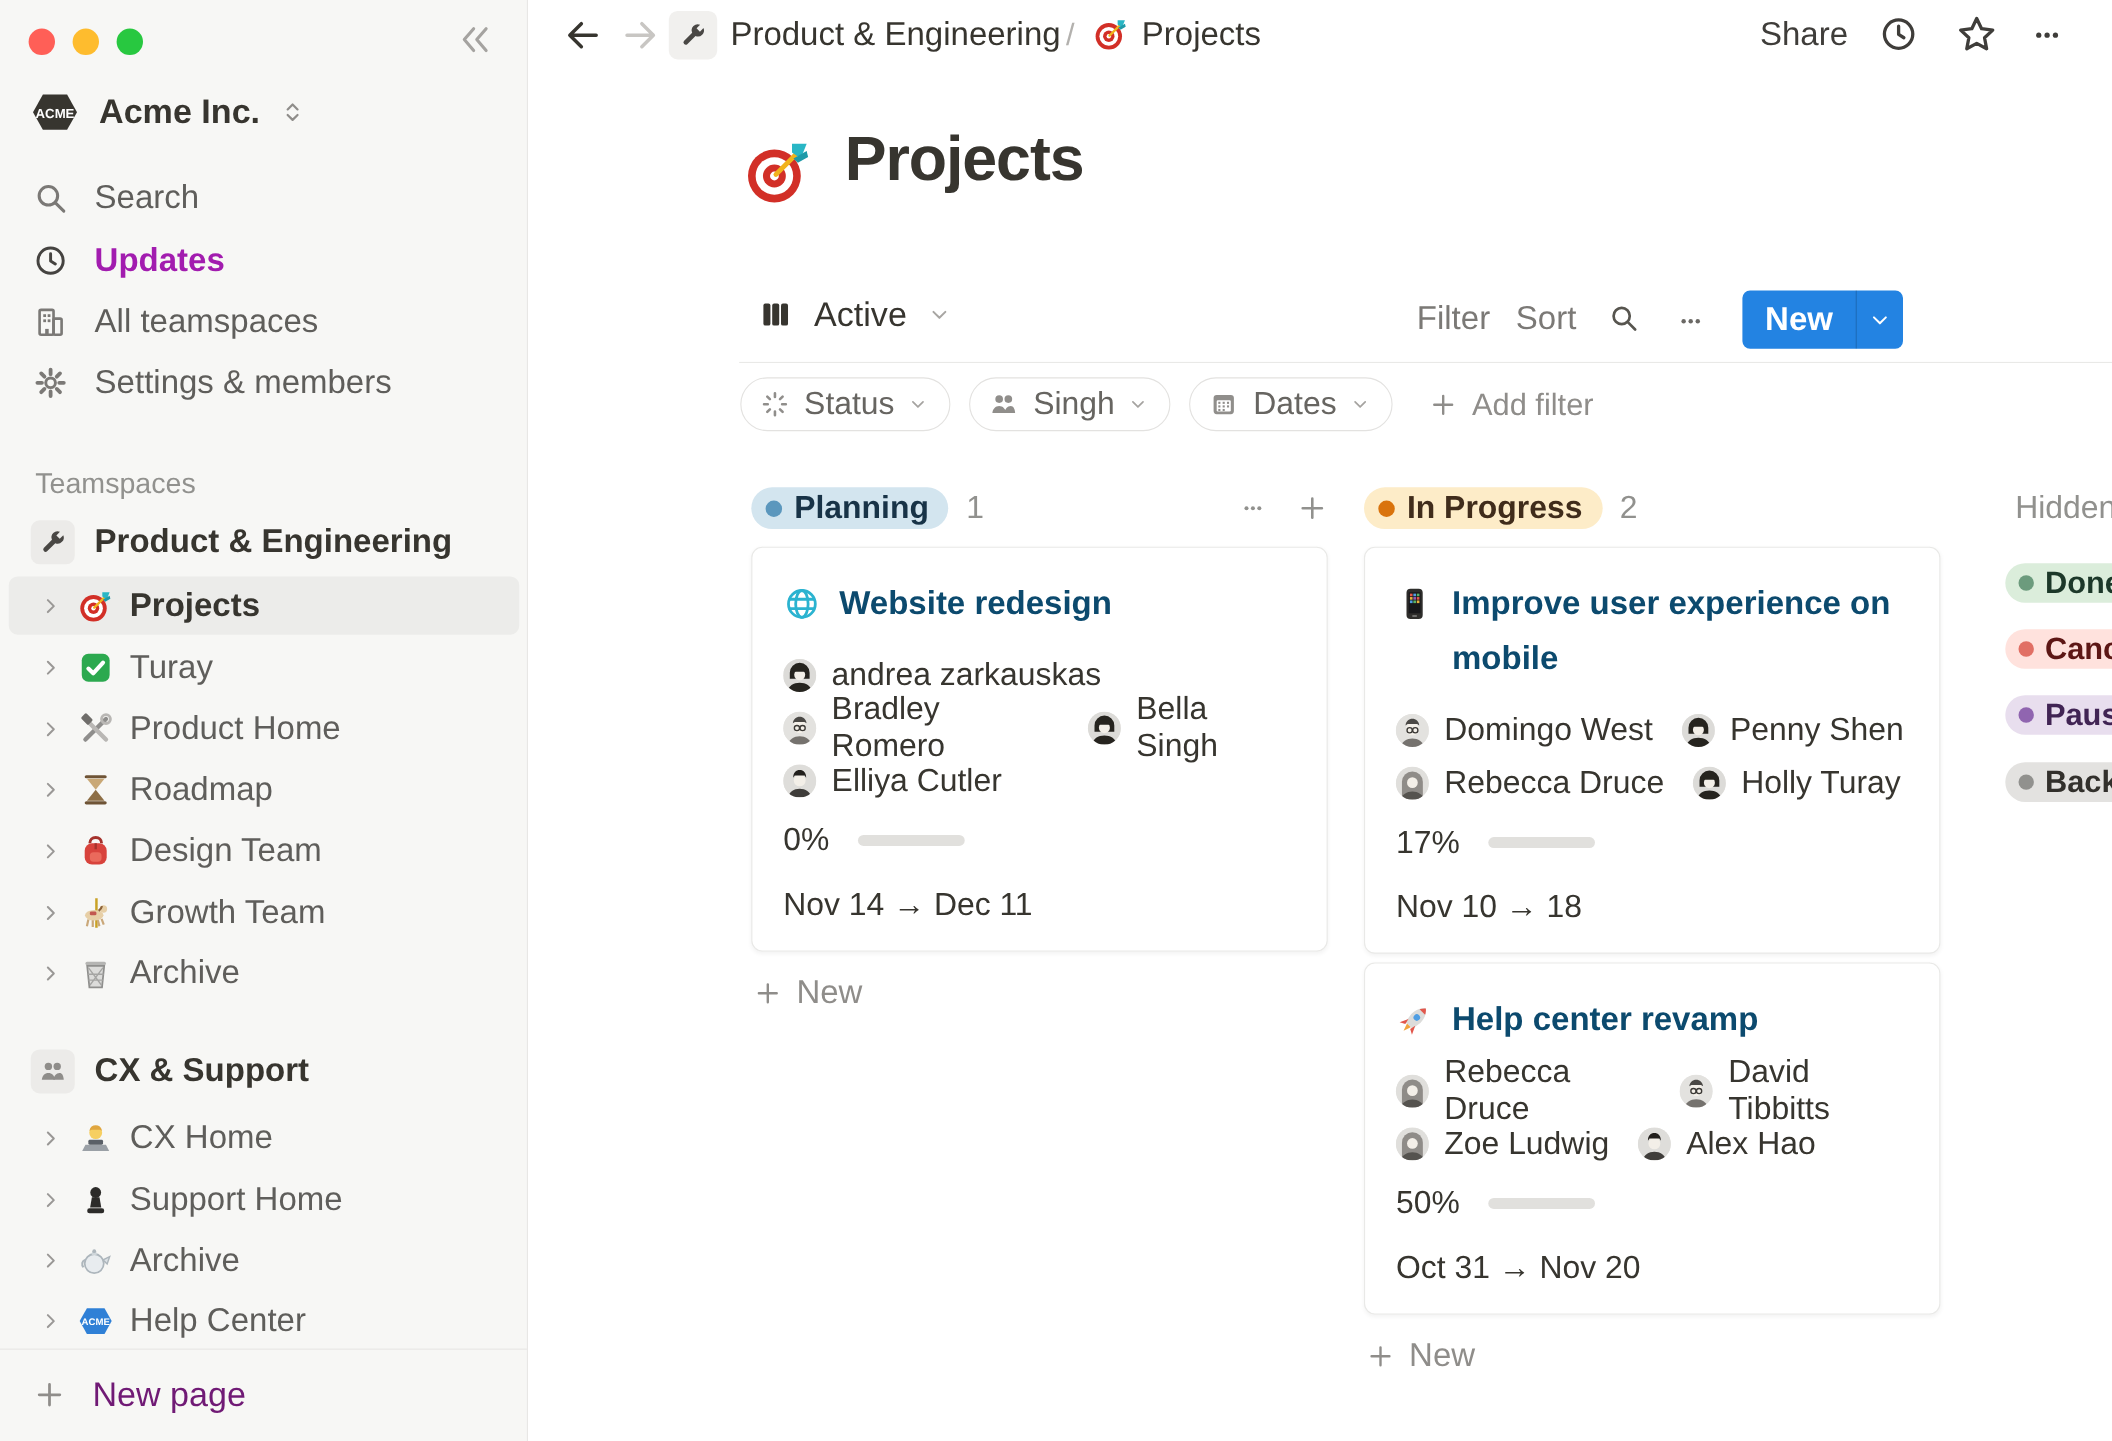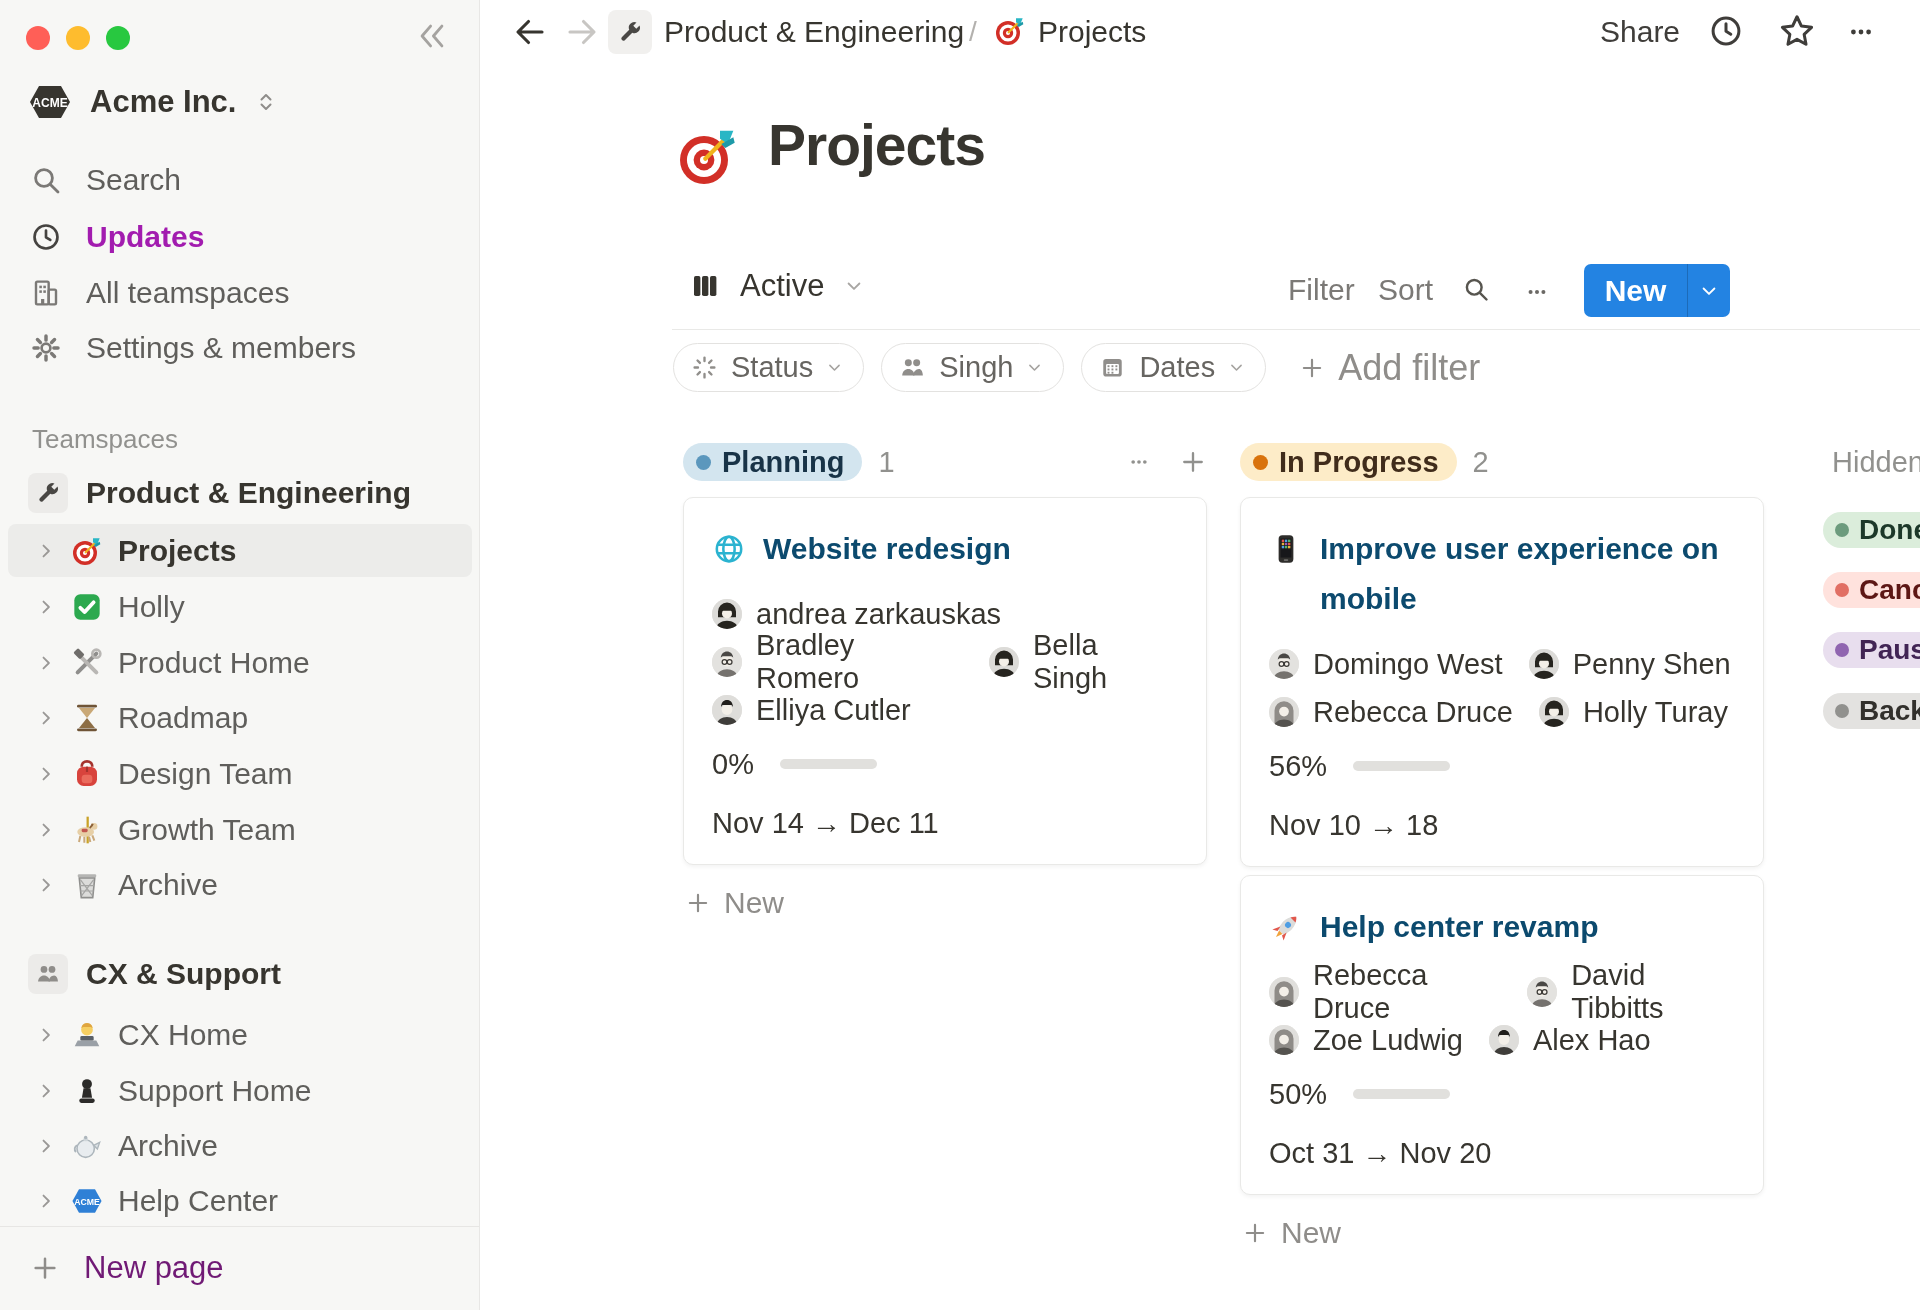--- a/index.html
+++ b/index.html
@@ -48,21 +48,21 @@
 .ttext{position:absolute;top:273px;font-size:30px;color:#7b7976;background:none;border:none}
 .newbtn{position:absolute;left:1104px;top:264px;width:146px;height:53px;border-radius:7px;background:#2383e2;display:flex;align-items:stretch;color:#fff}
 .newbtn .nl{flex:1;display:flex;align-items:center;justify-content:center;font-size:30px;font-weight:600}
 .newbtn .ndiv{width:1px;background:rgba(0,0,0,.18)}
 .newbtn .nc{width:42px;display:flex;align-items:center;justify-content:center}
 .toolrule{position:absolute;left:192px;right:0;top:329px;height:1px;background:#e9e9e7}
 .chips{position:absolute;left:193px;top:343px;display:flex;align-items:center;gap:17px}
 .chip{height:49px;border:1.5px solid #e3e2e0;border-radius:26px;background:#fff;display:flex;align-items:center;gap:13px;padding:0 20px 0 17px;font-size:29px;color:#676561}
 .chip .ci{color:#908e8b}
 .chip .cchev{color:#a5a3a0}
-.addf{display:flex;align-items:center;gap:13px;color:#8f8d8a;font-size:36px;margin-left:16px;background:none;border:none}
+.addf{display:flex;align-items:center;gap:13px;color:#8f8d8a;font-size:28px;margin-left:16px;background:none;border:none}
 
 
 .col{position:absolute;top:443px;width:524px}
 .col-head{height:38px;display:flex;align-items:center;gap:16px;margin-bottom:16px}
 .pill{height:38px;border-radius:19px;display:inline-flex;align-items:center;gap:11px;padding:0 18px 0 13px;font-size:29px;font-weight:600;white-space:nowrap}
 .dot{width:15px;height:15px;border-radius:50%;flex:none}
 .count{font-size:29px;color:#91918e}
 .head-actions{margin-left:auto;display:flex;align-items:center;gap:24px;color:#91918e}
 .head-actions button{background:none;border:none;color:inherit;padding:0}
 .card{background:#fff;border:1px solid #e9e9e7;border-radius:10px;box-shadow:0 2px 4px rgba(15,15,15,.05);padding:26px 28px 24px}
@@ -365,21 +365,21 @@
       </svg>
     <span>Projects</span>
   </div>
   <div class="trow" style="top:580px">
     <svg class="chev" width="20" height="20">
         <use href="#i-chevr"></use>
       </svg>
     <svg class="emo" width="32" height="32">
         <use href="#i-check"></use>
       </svg>
-    <span>Holly</span>
+    <span>Turay</span>
   </div>
   <div class="trow" style="top:636px">
     <svg class="chev" width="20" height="20">
         <use href="#i-chevr"></use>
       </svg>
     <svg class="emo" width="32" height="32">
         <use href="#i-tools"></use>
       </svg>
     <span>Product Home</span>
   </div>
@@ -704,21 +704,21 @@
           <span>Rebecca Druce</span>
           <span class="avatar p2">
               <svg width="30" height="30">
                 <use href="#av1"></use>
               </svg>
             </span>
           <span>Holly Turay</span>
         </div>
       </div>
       <div class="progress-row">
-        <span>56%</span>
+        <span>17%</span>
         <span class="track"><span class="fill" style="width: 25%;"></span></span>
       </div>
       <div class="dates">Nov 10 → 18</div>
     </article>
 
     <article class="card">
       <div class="card-title">
         <svg class="cicon">
             <use href="#i-rocket"></use>
           </svg>

